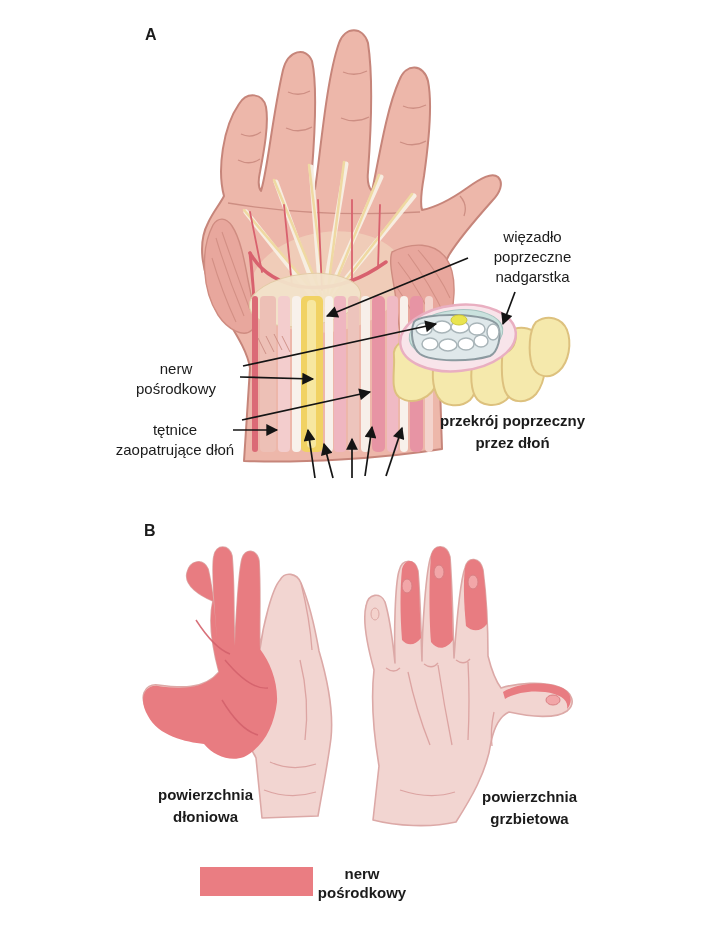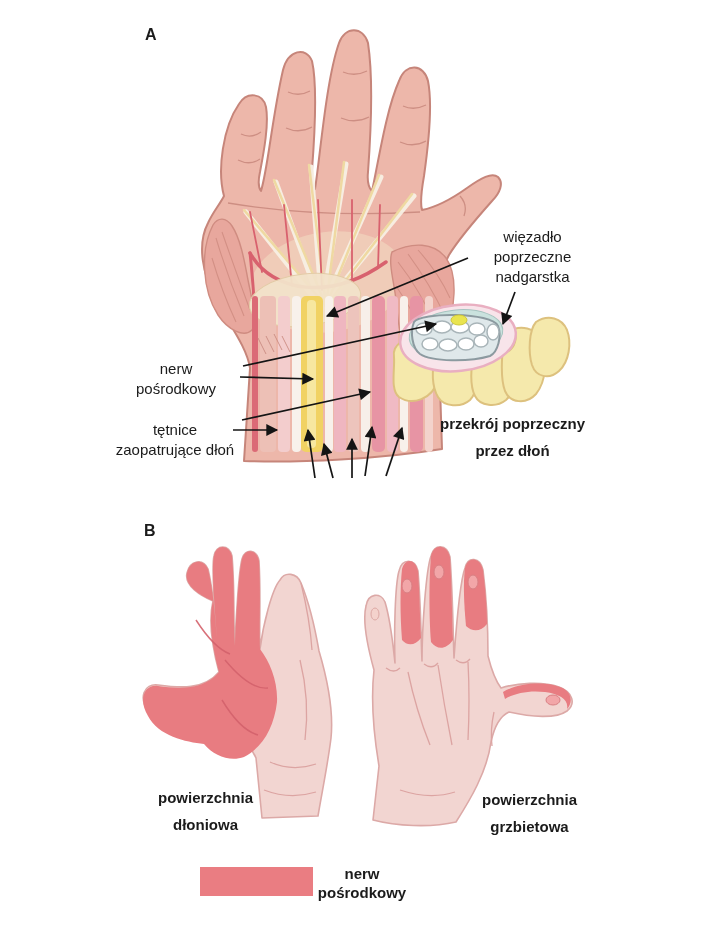--- a/index.html
+++ b/index.html
@@ -1,21 +1,21 @@
 <!DOCTYPE html>
 <html><head>
 <meta charset="utf-8">
 <style>
   html,body{margin:0;padding:0;background:#ffffff;}
   #canvas{position:relative;width:720px;height:937px;background:#ffffff;overflow:hidden;
           font-family:"Liberation Sans",sans-serif;color:#1b1b1b;}
   #art{position:absolute;left:0;top:0;width:720px;height:937px;}
   .lbl{position:absolute;white-space:pre-line;text-align:center;font-size:15px;line-height:19px;color:#1b1b1b;}
   .panel-letter{font-weight:700;font-size:16px;}
-  .caption{font-weight:700;line-height:27px;}
+  .caption{font-weight:700;line-height:22px;}
   .legend-swatch{position:absolute;left:200px;top:867px;width:113px;height:29px;background:#ea7d82;}
   .annot{line-height:20px;}
 </style>
 </head>
 <body>
 
 <div id="canvas">
 
   <svg id="art" viewBox="0 0 720 937">
     <defs>

